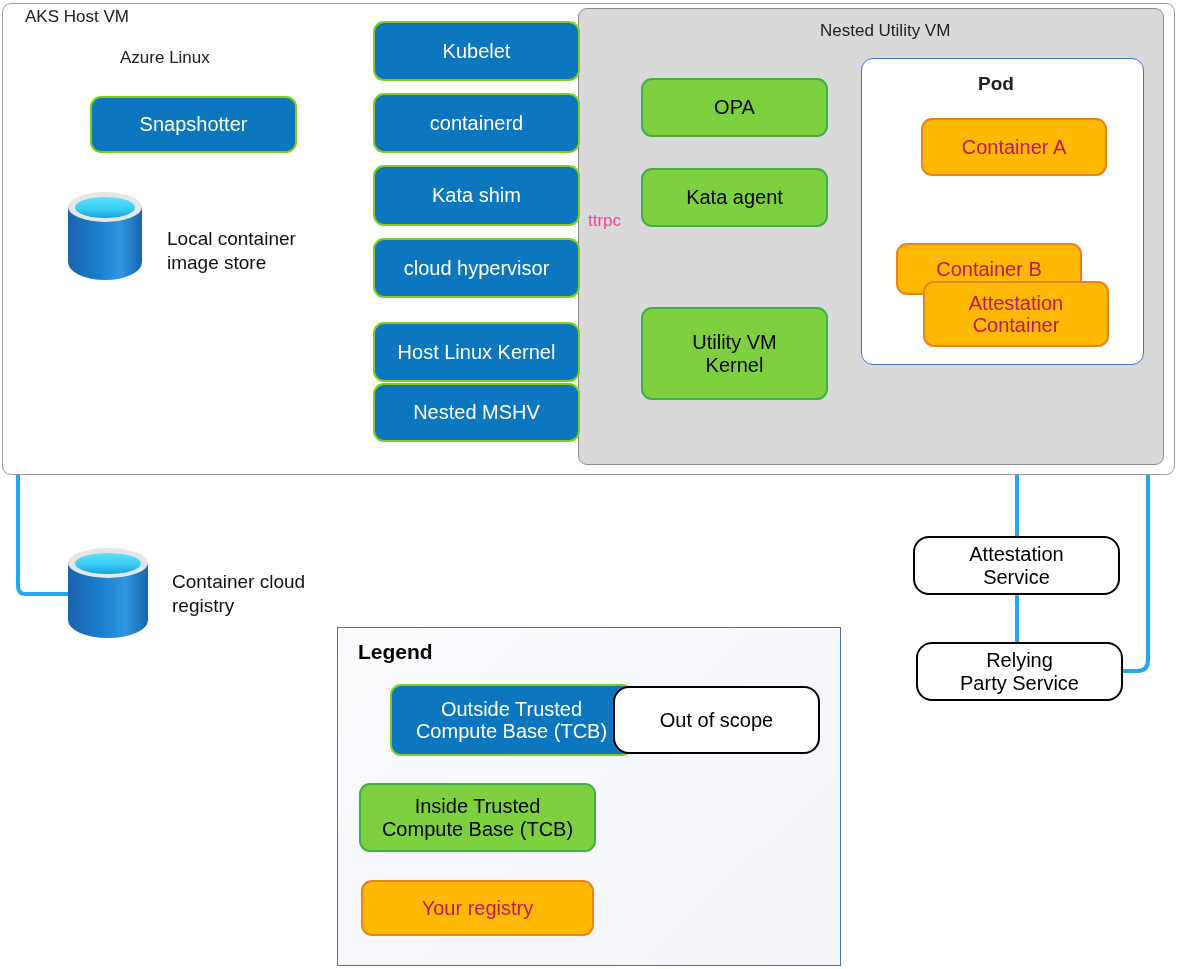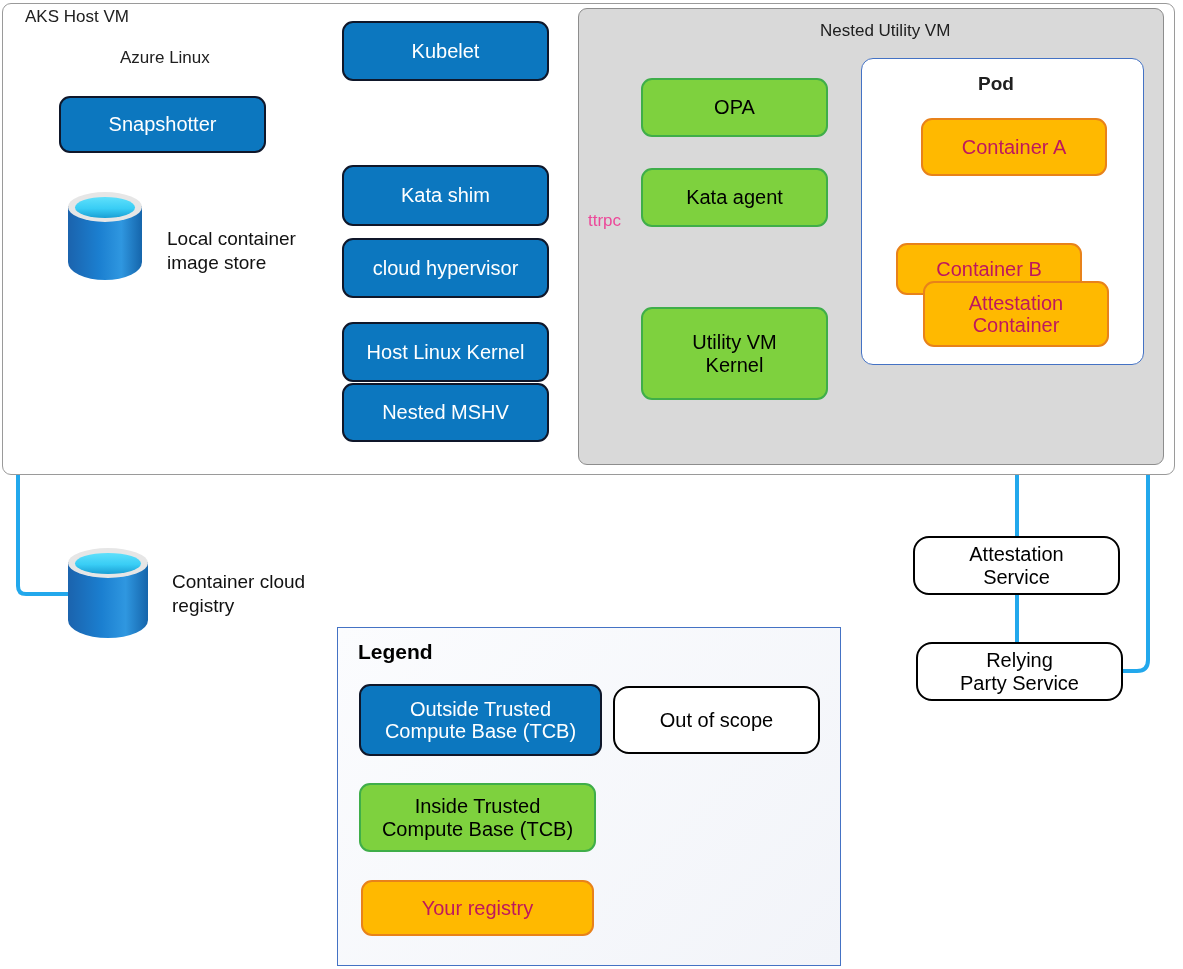--- a/index.html
+++ b/index.html
@@ -29,21 +29,21 @@
   .lbl-aks{left:25px;top:7px;}
   .lbl-azure{left:120px;top:48px;}
   .lbl-nested{left:820px;top:21px;}
   .lbl-pod{left:978px;top:73px;font-weight:bold;font-size:19px;}
 
   
   .node{
     position:absolute;box-sizing:border-box;display:flex;align-items:center;
     justify-content:center;text-align:center;line-height:1.12;border-radius:11px;
   }
-  .node.blue{background:#0c77bf;border:2px solid #0f172a;color:#ffffff;font-size:20px;}
+  .node.blue{background:#0c77bf;border:2px solid #84cc16;color:#ffffff;font-size:20px;margin-left:31px;}
   .node.green{background:#7ed13e;border:2px solid #3fae49;color:#000000;font-size:20px;}
   .node.orange{background:#ffb900;border:2px solid #e8821a;color:#be185d;font-size:20px;}
   .node.plain{background:#ffffff;border:2px solid #000000;color:#000000;font-size:20px;border-radius:16px;}
 
   
   .n-snapshotter{left:59px;top:96px;width:207px;height:57px;}
   .n-kubelet    {left:342px;top:21px;width:207px;height:60px;}
   .n-containerd {left:342px;top:93px;width:207px;height:60px;}
   .n-katashim   {left:342px;top:165px;width:207px;height:61px;}
   .n-cloudhyp   {left:342px;top:238px;width:207px;height:60px;}
@@ -141,20 +141,21 @@
 
   <div class="nested-vm"></div>
   <div class="area-label lbl-nested">Nested Utility VM</div>
 
   <div class="pod-box"></div>
   <div class="area-label lbl-pod">Pod</div>
 
   <div class="node blue n-snapshotter">Snapshotter</div>
 
   <div class="node blue n-kubelet">Kubelet</div>
+  <div class="node blue n-containerd">containerd</div>
   <div class="node blue n-katashim">Kata shim</div>
   <div class="node blue n-cloudhyp">cloud hypervisor</div>
   <div class="node blue n-hostkernel">Host Linux Kernel</div>
   <div class="node blue n-mshv">Nested MSHV</div>
 
   <div class="wire-label lbl-ttrpc">ttrpc</div>
 
   <div class="cyl cyl-local">
     <div class="body"></div>
     <div class="rim"></div>

